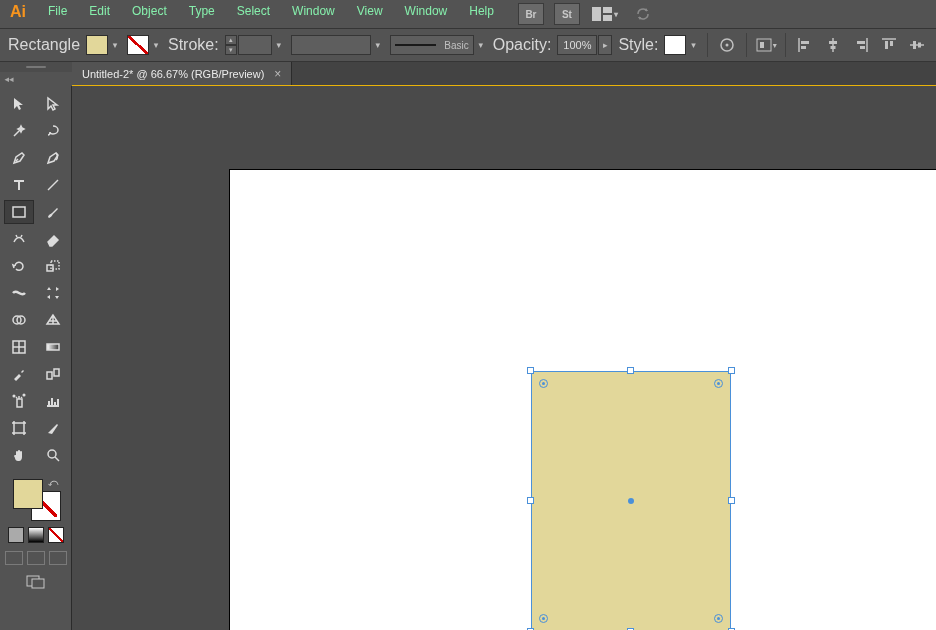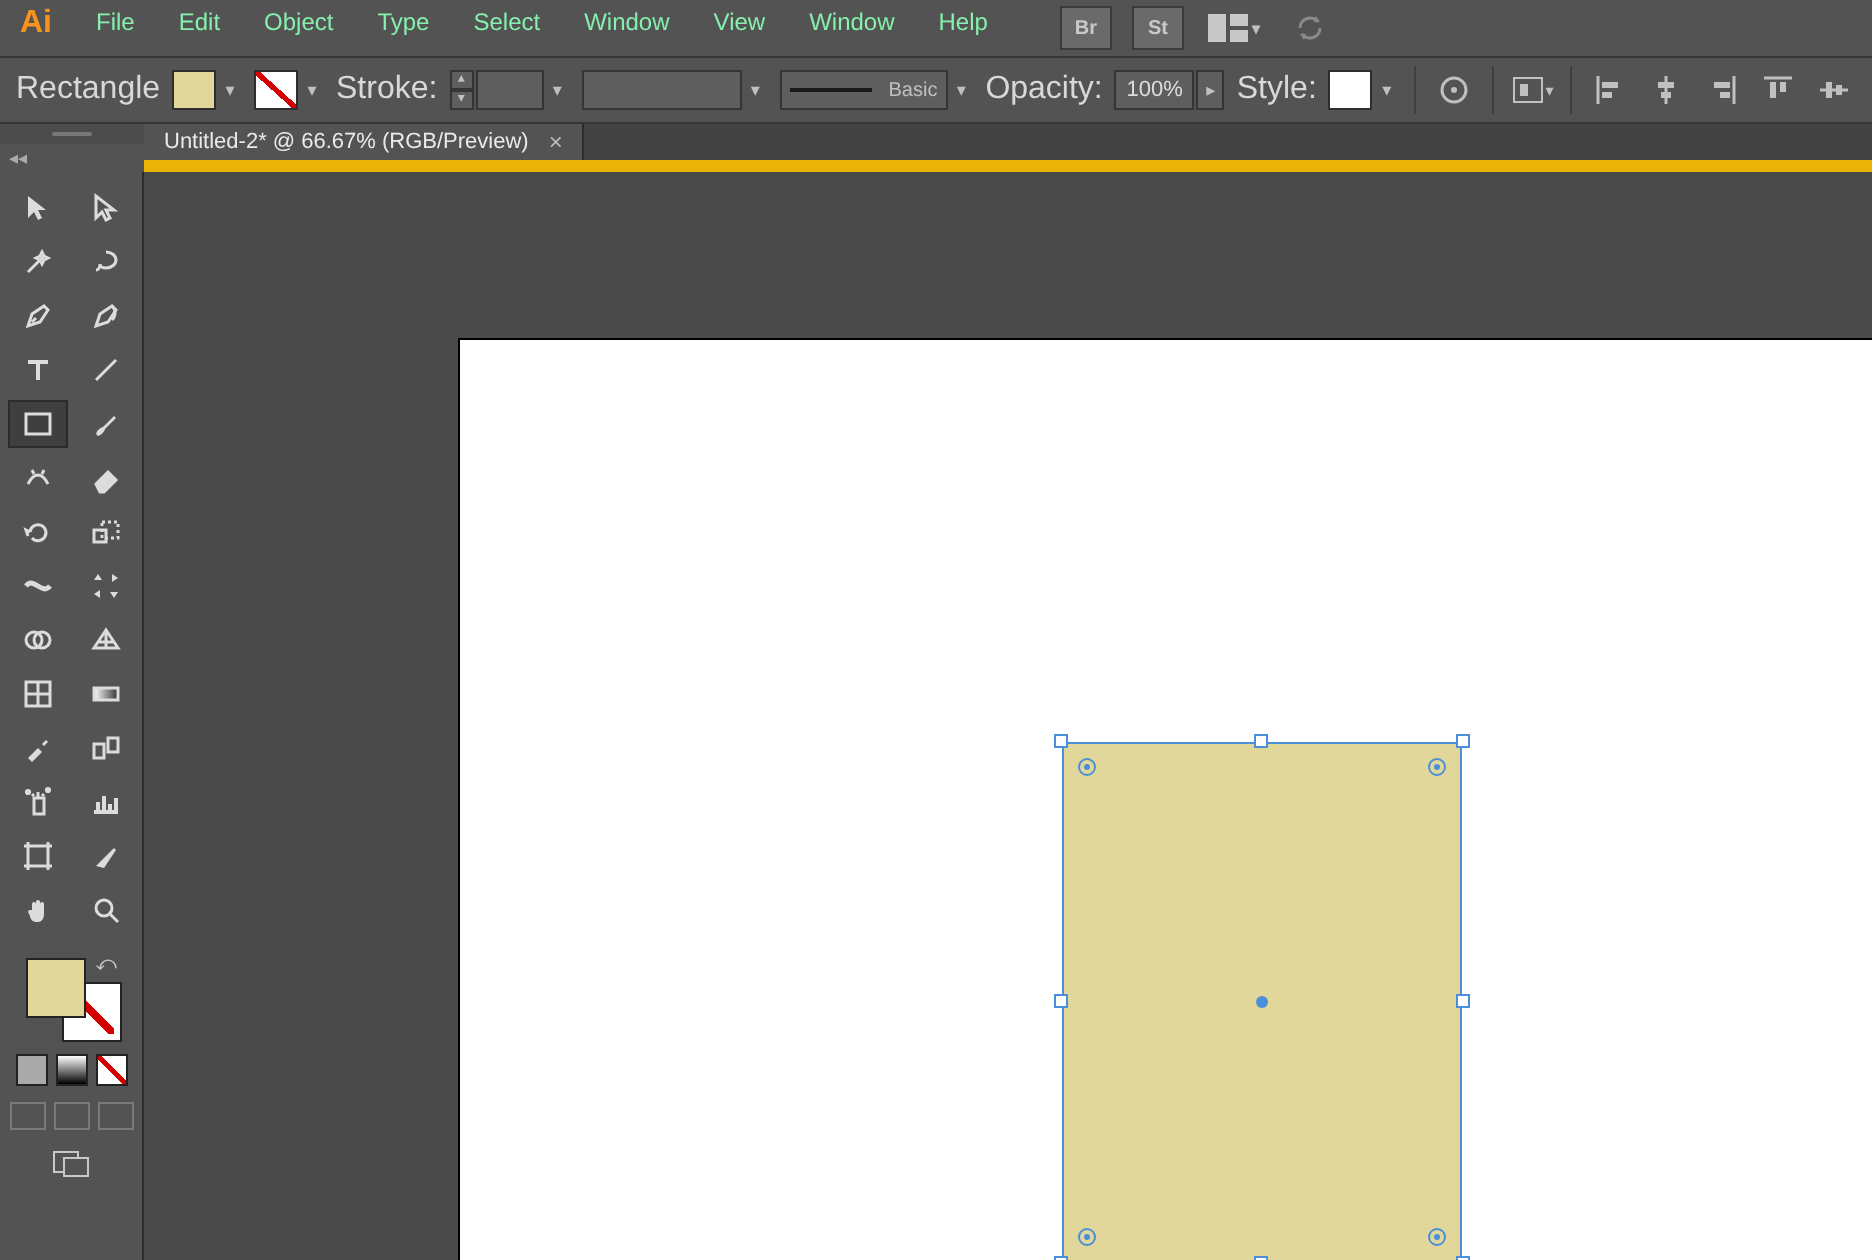--- a/index.html
+++ b/index.html
@@ -6,21 +6,21 @@
   body { background: #535353; width: 936px; height: 630px; overflow: hidden; color: #d8d8d8; font-size: 12px; }
 
   
   .menubar { height: 28px; background: #535353; display: flex; padding: 0 6px; gap: 2px; }
   .app-logo { width: 24px; height: 24px; display: flex; align-items: center; justify-content: center; margin-right: 6px; }
   .app-logo span { color: #f7941d; font-weight: 700; font-size: 16px; font-family: Arial, sans-serif; }
   .menu-item { padding: 4px 10px; color: #86efac; cursor: default; }
   .menu-bridge, .menu-stock, .menu-arrange, .menu-sync { width: 26px; height: 22px; background: #6a6a6a; display: flex; align-items: center; justify-content: center; font-size: 10px; font-weight: 600; color: #c9c9c9; border: 1px solid #3b3b3b; }
   .menu-arrange { width: 30px; background: transparent; border: none; }
   .menu-sync { background: transparent; border: none; color: #888; }
-  .menu-right { display:flex; gap:10px; align-items:center; margin-left: 24px; }
+  .menu-right { display:flex; gap:10px; align-items:center; margin-left: 12px; }
 
   
   .controlbar { height: 34px; background: #535353; border-top: 1px solid #353535; border-bottom: 1px solid #353535; display: flex; align-items: center; padding: 0 8px; gap: 6px; }
   .ctl-label { color: #d8d8d8; font-size: 16px; white-space: nowrap; }
   .swatch { width: 22px; height: 20px; border: 1px solid #2e2e2e; display: inline-block; }
   .swatch.fill { background: #e2d79a; }
   .swatch.none { background: #fff; position: relative; }
   .swatch.none::after { content:""; position:absolute; left:0; top:0; right:0; bottom:0; background: linear-gradient(to top right, transparent 45%, #d40000 45%, #d40000 55%, transparent 55%); }
   .dd-arrow { width: 12px; height: 20px; display: inline-flex; align-items:center; justify-content:center; font-size:9px; color:#c0c0c0; }
   .group { display:flex; align-items:center; gap:1px; }
@@ -31,21 +31,21 @@
   .brush-field { width: 84px; height: 20px; background: #5e5e5e; border: 1px solid #353535; display:flex; align-items:center; justify-content:flex-end; padding:0 4px; gap:4px; }
   .brush-field .line { flex:1; height:2px; background:#1a1a1a; margin-right:4px; }
   .brush-field span { font-size:10px; color:#c0c0c0; }
   .opacity-field { width: 40px; height: 20px; background: #5e5e5e; border: 1px solid #353535; color:#ddd; font-size:11px; display:flex; align-items:center; justify-content:center; }
   .opt-arrow { width:14px; height:20px; background:#5e5e5e; border:1px solid #353535; display:flex; align-items:center; justify-content:center; font-size:9px; color:#c0c0c0; }
   .style-sw { width: 22px; height: 20px; background:#fff; border:1px solid #2e2e2e; }
   .vsep { width:1px; height:24px; background:#404040; margin:0 2px; }
   .iconbtn { width:22px; height:22px; display:flex; align-items:center; justify-content:center; color:#c0c0c0; font-size:13px; }
 
   
-  .tab-strip { height: 24px; background: #434343; display: flex; align-items: stretch; border-bottom: 6px solid #eab308; margin-left: 72px; }
+  .tab-strip { height: 24px; background: #434343; display: flex; align-items: stretch; border-bottom: 1px solid #eab308; margin-left: 72px; }
   .doctab { background: #535353; padding: 0 10px; display:flex; align-items:center; gap:10px; border-right:1px solid #2b2b2b; color:#eaeaea; font-size:11px; }
   .doctab .close { font-size:12px; color:#bbb; }
 
   
   .main { position: relative; display: flex; height: calc(630px - 28px - 34px - 24px); }
 
   
   .toolpanel { width: 72px; background: #535353; border-right: 1px solid #2b2b2b; padding: 6px 0; }
   .toolgrid { display: grid; grid-template-columns: 30px 30px; gap: 3px 4px; justify-content: center; }
   .tool { width: 30px; height: 24px; display:flex; align-items:center; justify-content:center; color:#dcdcdc; font-size:14px; position:relative; }

